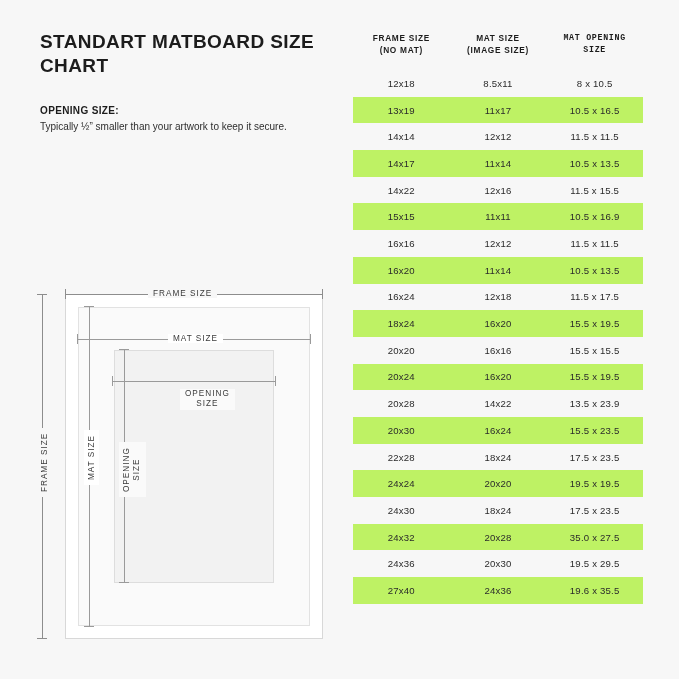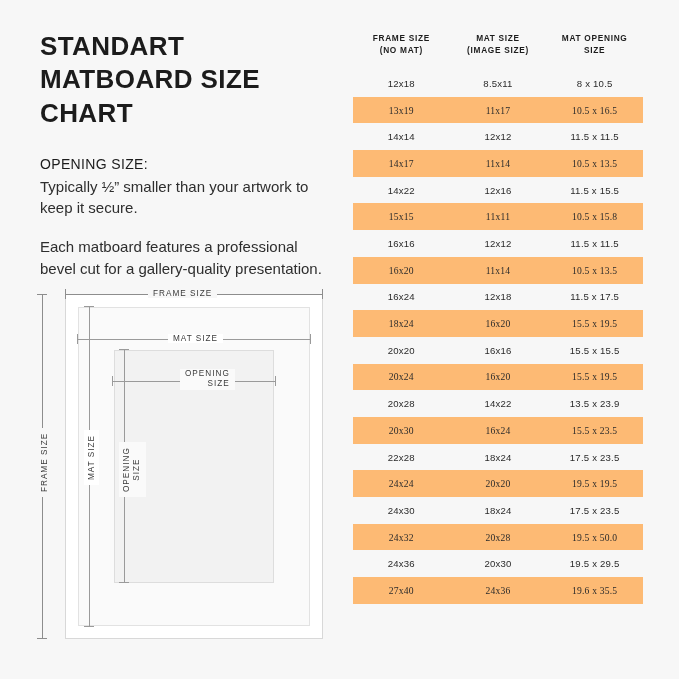--- a/index.html
+++ b/index.html
@@ -22,39 +22,39 @@
   }
 
   
   .left {
     position: absolute;
     left: 40px;
     top: 30px;
     width: 295px;
   }
   .title {
-    font-size: 26px;
+    font-size: 19px;
     font-weight: bold;
     letter-spacing: 0.4px;
     line-height: 1.28;
     margin: 0 0 26px 0;
     color: #1c1c1c;
   }
   .block {
     margin-bottom: 18px;
   }
   .block-head {
-    font-size: 14px;
-    font-weight: normal;
+    font-size: 10px;
+    font-weight: bold;
     letter-spacing: 0.35px;
     margin: 0 0 4px 0;
     color: #1c1c1c;
   }
   .block-body {
-    font-size: 15px;
+    font-size: 10px;
     line-height: 1.42;
     color: #2e2e2e;
     margin: 0;
   }
 
   
   .diagram {
     position: absolute;
     left: 30px;
     top: 282px;
@@ -131,22 +131,23 @@
     transform: rotate(-90deg);
     transform-origin: left top;
     background: #f7f7f7;
     padding: 3px 5px;
   }
   .lbl-v.on-white { background: #ffffff; }
   .lbl-v.on-mat { background: #fafafa; }
   .lbl-h.on-white { background: #ffffff; }
   .lbl-h.on-mat { background: #fafafa; }
   .lbl-h.two-line {
-    text-align: right;
+    text-align: center;
     line-height: 1.25;
+    margin-top: 20px;
   }
 
   
   .table {
     position: absolute;
     left: 353px;
     top: 32px;
     width: 290px;
   }
   .thead {
@@ -161,22 +162,21 @@
     letter-spacing: 0.7px;
     line-height: 1.45;
     color: #1c1c1c;
   }
   .tr {
     display: flex;
     height: 26.7px;
     align-items: center;
   }
   .tr.alt {
-    background: #fdba74;
-    font-family: Liberation Serif, serif;
+    background: #bef264;
   }
   .td {
     flex: 1;
     text-align: center;
     font-size: 9.6px;
     color: #2b2b2b;
     letter-spacing: 0.2px;
   }
 </style>
 </head>
@@ -187,21 +187,20 @@
   <div class="left">
     <h1 class="title">STANDART MATBOARD
 SIZE CHART</h1>
 
     <div class="block">
       <p class="block-head">OPENING SIZE:</p>
       <p class="block-body">Typically ½” smaller than your artwork to keep it secure.</p>
     </div>
 
     <div class="block">
-      <p class="block-body">Each matboard features a professional bevel cut for a gallery-quality presentation.</p>
     </div>
   </div>
 
   <div class="diagram">
 
     <div class="frame-outer">
       <div class="mat">
         <div class="opening"></div>
       </div>
     </div>
@@ -238,21 +237,21 @@
     <div class="lbl-v on-mat" style="left:89px; top:215px; white-space:pre; text-align:center; line-height:1.25;">OPENING
 SIZE</div>
   </div>
 
   <div class="table">
     <div class="thead">
       <div class="th" style="white-space:pre;">FRAME SIZE
 (NO MAT)</div>
       <div class="th" style="white-space:pre;">MAT SIZE
 (IMAGE SIZE)</div>
-      <div class="th" style="white-space:pre;">MAT OPENING
+      <div class="th" style="white-space:pre;font-family:Liberation Mono, monospace;">MAT OPENING
 SIZE</div>
     </div>
 
     <div class="tr">
       <div class="td">12x18</div>
       <div class="td">8.5x11</div>
       <div class="td">8 x 10.5</div>
     </div>
     <div class="tr alt">
       <div class="td">13x19</div>
@@ -270,21 +269,21 @@
       <div class="td">10.5 x 13.5</div>
     </div>
     <div class="tr">
       <div class="td">14x22</div>
       <div class="td">12x16</div>
       <div class="td">11.5 x 15.5</div>
     </div>
     <div class="tr alt">
       <div class="td">15x15</div>
       <div class="td">11x11</div>
-      <div class="td">10.5 x 15.8</div>
+      <div class="td">10.5 x 16.9</div>
     </div>
     <div class="tr">
       <div class="td">16x16</div>
       <div class="td">12x12</div>
       <div class="td">11.5 x 11.5</div>
     </div>
     <div class="tr alt">
       <div class="td">16x20</div>
       <div class="td">11x14</div>
       <div class="td">10.5 x 13.5</div>
@@ -330,21 +329,21 @@
       <div class="td">19.5 x 19.5</div>
     </div>
     <div class="tr">
       <div class="td">24x30</div>
       <div class="td">18x24</div>
       <div class="td">17.5 x 23.5</div>
     </div>
     <div class="tr alt">
       <div class="td">24x32</div>
       <div class="td">20x28</div>
-      <div class="td">19.5 x 50.0</div>
+      <div class="td">35.0 x 27.5</div>
     </div>
     <div class="tr">
       <div class="td">24x36</div>
       <div class="td">20x30</div>
       <div class="td">19.5 x 29.5</div>
     </div>
     <div class="tr alt">
       <div class="td">27x40</div>
       <div class="td">24x36</div>
       <div class="td">19.6 x 35.5</div>

